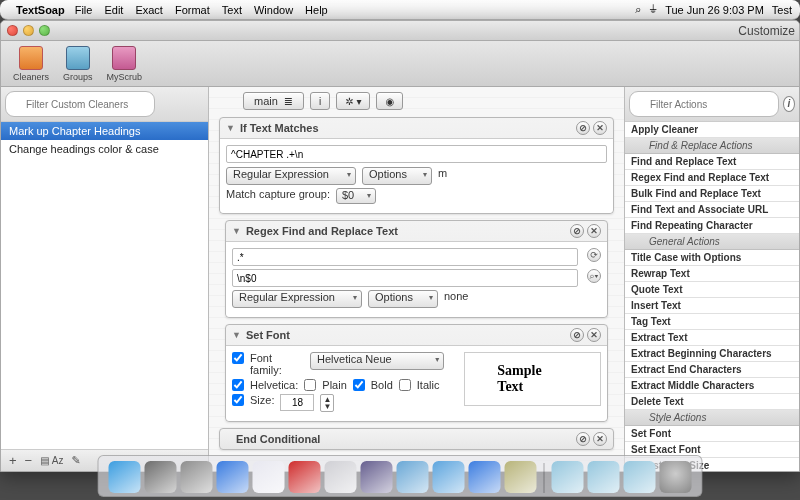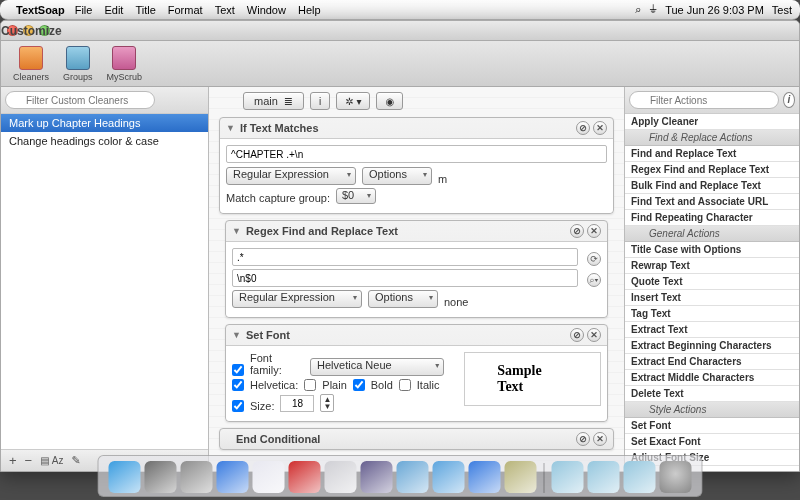--- a/index.html
+++ b/index.html
@@ -14,39 +14,39 @@
 .menubar .status { margin-left: 8px; }
 
 
 .window { background: #ededed; border: 1px solid #aaa; border-radius: 5px 5px 0 0; box-shadow: 0 5px 20px rgba(0,0,0,0.4); position: relative; }
 .titlebar { height: 20px; background: linear-gradient(to bottom, #eaeaea, #cfcfcf); border-bottom: 1px solid #aaa; border-radius: 5px 5px 0 0; display: flex; align-items: center; padding: 0 6px; position: relative; }
 .traffic { display: flex; gap: 5px; }
 .light { width: 11px; height: 11px; border-radius: 50%; border: 1px solid rgba(0,0,0,0.2); }
 .red { background: radial-gradient(circle at 30% 30%, #ff7b6e, #e1493d); }
 .yellow { background: radial-gradient(circle at 30% 30%, #ffd36b, #e1a93d); }
 .green { background: radial-gradient(circle at 30% 30%, #8ee07a, #5cb548); }
-.win-title { position: absolute; left: 0; right: 12px; text-align: left; color: #444; font-size: 12px; pointer-events: none; font-weight: bold; }
+.win-title { position: absolute; left: 0; right: 4px; text-align: right; color: #444; font-size: 12px; pointer-events: none; }
 
 
 .toolbar { height: 46px; background: linear-gradient(to bottom, #e6e6e6, #cfcfcf); border-bottom: 1px solid #aaa; display: flex; align-items: center; padding: 0 6px; gap: 2px; }
 .tool-item { text-align: center; padding: 2px 6px; }
 .tool-item .ico { width: 24px; height: 24px; margin: 0 auto 2px; border-radius: 3px; }
 .ico-cleaners { background: linear-gradient(#f7b267,#e17b2b); border:1px solid #b55; }
 .ico-groups { background: linear-gradient(#9ad0e8,#5aa0c4); border:1px solid #468; }
 .ico-myscrub { background: linear-gradient(#e89ac2,#c45a92); border:1px solid #946; }
 .tool-label { font-size: 9px; color: #444; }
 
 
 .content { display: flex; height: 384px; }
 .left-pane { width: 208px; background: #fff; border-right: 1px solid #bbb; display: flex; flex-direction: column; }
 .center-pane { flex: 1; background: repeating-linear-gradient(0deg,#f7f7f7,#f7f7f7 10px,#f0f0f0 10px,#f0f0f0 11px), repeating-linear-gradient(90deg,#f7f7f7,#f7f7f7 10px,#f0f0f0 10px,#f0f0f0 11px); display: flex; flex-direction: column; }
 .right-pane { width: 175px; background: #fff; border-left: 1px solid #bbb; display: flex; flex-direction: column; }
 
 .searchbar { padding: 4px; border-bottom: 1px solid #ccc; background: linear-gradient(#ededed,#dadada); display:flex; align-items:center; }
-.searchbox { flex:1; height: 18px; border-radius: 9px; border: 1px solid #bbb; background: #fff; padding: 0 16px 0 20px; font-size: 10px; position: relative; }
+.searchbox { flex:1; height: 26px; border-radius: 9px; border: 1px solid #bbb; background: #fff; padding: 0 16px 0 20px; font-size: 10px; position: relative; }
 .searchbox-wrap { position: relative; flex:1; }
 .searchbox-wrap::before { content:"⌕"; position:absolute; left:6px; top:1px; color:#888; font-size:12px; }
 .info-btn { width:16px; height:16px; border-radius:50%; border:1px solid #888; background:#fff; margin-left:4px; text-align:center; line-height:14px; font-style:italic; font-weight:bold; color:#555; font-size:10px; }
 
 .cleaner-list { flex:1; overflow:auto; }
 .cleaner-item { padding: 3px 8px; cursor:default; color:#222; }
 .cleaner-item.selected { background: linear-gradient(#4a8ede,#2a6dc8); color:#fff; }
 
 .left-footer { height:22px; border-top:1px solid #ccc; background:linear-gradient(#f0f0f0,#dcdcdc); display:flex; align-items:center; gap:8px; padding:0 8px; color:#555; }
 .left-footer span { cursor:default; font-size:13px; }
@@ -58,21 +58,21 @@
 
 .blocks { padding: 2px 10px 6px; overflow:auto; flex:1; }
 .block { background: linear-gradient(#f3f3f3,#e7e7e7); border:1px solid #b8b8b8; border-radius:4px; margin-bottom:6px; box-shadow: 0 1px 2px rgba(0,0,0,0.1); }
 .block.nested { margin-left: 6px; margin-right: 6px; }
 .block-header { display:flex; align-items:center; padding:3px 6px; font-weight:bold; color:#444; font-size:10px; }
 .block-header .tri { margin-right:5px; color:#777; font-size:9px; }
 .block-header .spacer { flex:1; }
 .circ-btn { width:14px; height:14px; border-radius:50%; border:1px solid #999; background:linear-gradient(#fff,#ddd); margin-left:3px; display:flex; align-items:center; justify-content:center; font-size:9px; color:#555;}
 .block-body { background:#fff; border-top:1px solid #ccc; padding:6px; border-radius:0 0 4px 4px; }
 .text-input { width:100%; height:18px; border:1px solid #bbb; border-radius:2px; padding:0 4px; font-size:10px; background:#fff; margin-bottom:4px; }
-.row { display:flex; align-items:flex-end; gap:6px; font-size:10px; color:#333; margin-bottom:3px;}
+.row { display:flex; align-items:flex-start; gap:6px; font-size:10px; color:#333; margin-bottom:3px;}
 .select { height:18px; border:1px solid #999; border-radius:3px; background:linear-gradient(#fdfdfd,#e2e2e2); padding:0 16px 0 6px; font-size:10px; position:relative; }
 .select::after { content:"▾"; position:absolute; right:4px; top:2px; font-size:8px; color:#666; }
 .small-select { height:16px; padding:0 14px 0 5px; }
 .cb { width:12px; height:12px; }
 .stepper { width:34px; height:17px; border:1px solid #bbb; text-align:center; font-size:10px; }
 .sample-box { border:1px solid #ccc; padding:10px 32px; font-family:"Helvetica Neue"; font-weight:bold; font-size:14px; color:#000; }
 .setfont-row { display:flex; gap:20px; align-items:flex-start; }
 
 
 .action-list { flex:1; overflow:auto; }
@@ -83,21 +83,21 @@
 .dock { position:absolute; bottom:3px; left:50%; transform:translateX(-50%); height:42px; background: rgba(230,230,235,0.65); border:1px solid rgba(120,120,120,0.5); border-radius:6px; padding:3px 10px; display:flex; gap:4px; align-items:flex-end; }
 .dock-ico { width:32px; height:32px; border-radius:6px; }
 .dock-sep { width:1px; height:30px; background:rgba(0,0,0,0.3); margin:0 3px;}
 </style>
 </head>
 <body>
 
 <div class="menubar">
   <span class="apple"></span>
   <span class="app-name">TextSoap</span>
-  <span id="menu-items"><span class="menu-item">File</span><span class="menu-item">Edit</span><span class="menu-item">Title</span><span class="menu-item">Format</span><span class="menu-item">Text</span><span class="menu-item">Window</span><span class="menu-item">Help</span></span>
+  <span id="menu-items"><span class="menu-item">File</span><span class="menu-item">Edit</span><span class="menu-item">Exact</span><span class="menu-item">Format</span><span class="menu-item">Text</span><span class="menu-item">Window</span><span class="menu-item">Help</span></span>
   <span class="spacer"></span>
   <span class="status">⌕</span>
   <span class="status">⏚</span>
   <span class="status">Tue Jun 26  9:03 PM</span>
   <span class="status">Test</span>
 </div>
 
 <div class="window">
   <div class="titlebar">
     <div class="traffic">

